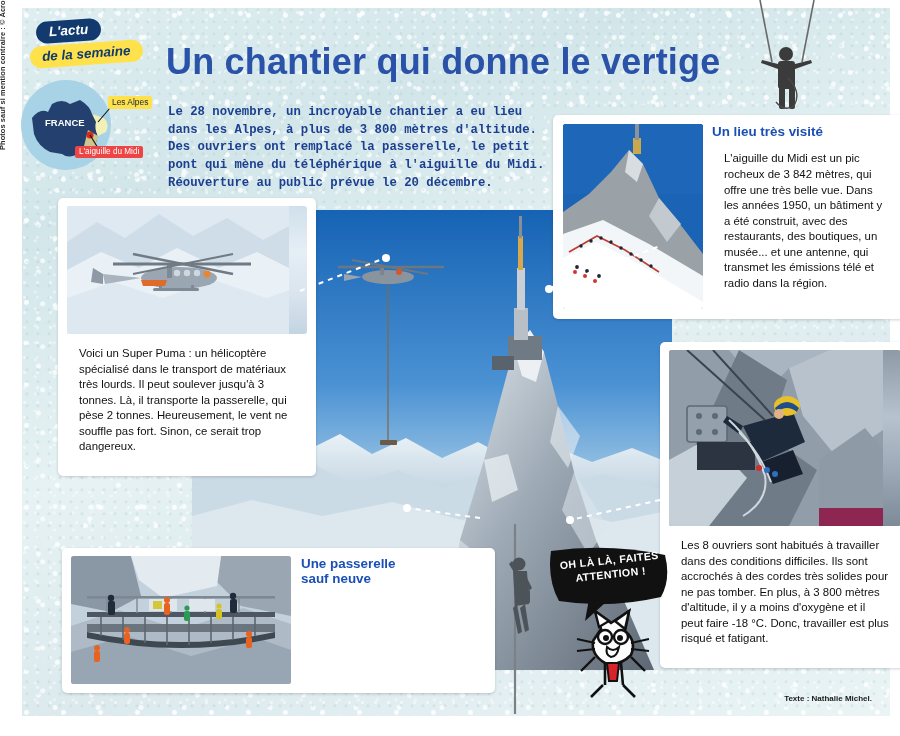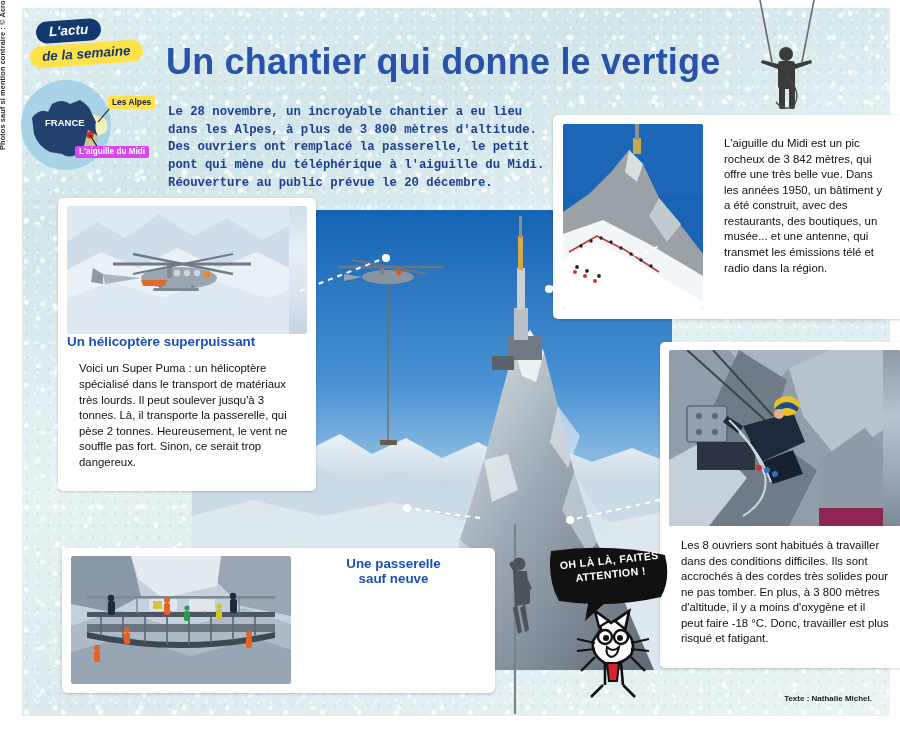--- a/index.html
+++ b/index.html
@@ -53,25 +53,25 @@
     display:inline-block;background:#ffe24b;color:#123a6e;
     font-size:13.5px;font-weight:bold;font-style:italic;
     padding:3px 12px 4px;border-radius:11px;
     transform:rotate(-4deg);margin-left:-6px;margin-top:1px;
   }
 
   
   .map{position:absolute;left:18px;top:78px;width:140px;height:95px;z-index:23;}
   .map svg{display:block;}
   .maptag{
-    position:absolute;font-size:8.4px;font-weight:bold;
+    position:absolute;font-size:8.4px;font-weight:normal;
     padding:1px 4px 2px;border-radius:2px;white-space:nowrap;text-align:right;
   }
   .maptag.alps{background:#ffe24b;color:#14213d;left:90px;top:18px;}
-  .maptag.aiguille{background:#d946ef;color:#fff;left:57px;top:68px;font-size:8.2px;}
+  .maptag.aiguille{background:#ef4444;color:#fff;left:57px;top:68px;font-size:8.2px;}
 
   
   .title{
     position:absolute;left:166px;top:44px;z-index:22;
     font-size:36px;font-weight:bold;color:#2a52a8;
     letter-spacing:.2px;line-height:1;white-space:nowrap;
   }
   .intro{
     position:absolute;left:168px;top:104px;width:380px;z-index:22;
     font-size:12.3px;font-weight:bold;color:#1c3f8f;line-height:1.44;font-family:Liberation Mono, monospace;
@@ -97,21 +97,21 @@
   .card h3{
     margin:0 0 2px;color:#1a4fb5;font-size:13.4px;font-weight:bold;line-height:1.15;
   }
   .card p{margin:12px;font-size:11.4px;color:#101010;line-height:1.365;}
 
   #card-heli{left:58px;top:198px;width:240px;padding:8px 9px 9px;}
   #card-heli .photo{height:128px;}
   #card-visit{left:553px;top:115px;width:336px;padding:9px 10px 10px;display:flex;gap:9px;}
   #card-visit .photo{width:140px;height:185px;flex:0 0 auto;}
   #card-visit .txt{flex:1;}
-  #card-pass{left:62px;top:548px;width:415px;padding:8px 9px 9px;display:flex;gap:10px;text-align:center;}
+  #card-pass{left:62px;top:548px;width:415px;padding:8px 9px 9px;display:flex;gap:10px;}
   #card-pass .photo{width:220px;height:128px;flex:0 0 auto;}
   #card-pass .txt{flex:1;}
   #card-work{left:660px;top:342px;width:232px;padding:8px 9px 9px;}
   #card-work .photo{height:176px;}
 
   
   .sc-heli{background:linear-gradient(#cfe0ec 0%,#e6eef5 35%,#d8e4ee 70%,#c3d4e2 100%);}
   .sc-peak{background:linear-gradient(#1d63b8 0%,#3d86cf 30%,#b9cfdd 52%,#e8eff4 74%,#dfe8ee 100%);}
   .sc-bridge{background:linear-gradient(#c9d6e0 0%,#b4c4d2 45%,#9fb1c1 100%);}
   .sc-rope{background:linear-gradient(#8e9aa6 0%,#b6c2cd 38%,#9aa8b6 70%,#7d8b99 100%);}
@@ -284,21 +284,20 @@
           <rect x="92" y="79" width="3" height="5" fill="#7e8a95"></rect>
           <rect x="124" y="79" width="3" height="5" fill="#7e8a95"></rect>
           <path d="M74 74 L100 74 L98 80 L76 80 Z" fill="#e06a2a"></path>
           <circle cx="140" cy="68" r="3.4" fill="#e8852f"></circle>
           <circle cx="120" cy="67" r="3.2" fill="#cfd8e0"></circle>
           <circle cx="130" cy="67" r="3.2" fill="#cfd8e0"></circle>
           <circle cx="110" cy="67" r="3.2" fill="#cfd8e0"></circle>
         </g>
       </svg>
     </div>
-    <h3>Un hélicoptère superpuissant</h3>
     <p>Voici un Super Puma : un hélicoptère spécialisé dans le transport de matériaux très lourds. Il peut soulever jusqu'à 3 tonnes. Là, il transporte la passerelle, qui pèse 2 tonnes. Heureusement, le vent ne souffle pas fort. Sinon, ce serait trop dangereux.</p>
   </div>
 
   <div class="card" id="card-visit">
     <div class="photo sc-peak">
       <svg width="140" height="185" viewBox="0 0 140 185">
         <rect width="140" height="185" fill="#1b63b4"></rect>
         <rect y="0" width="140" height="70" fill="#1d66b8"></rect>
         <path d="M0 88 L26 70 L48 48 L66 26 L80 40 L96 74 L120 104 L140 130 L140 185 L0 185 Z" fill="#9aa2a8"></path>
         <path d="M66 26 L80 40 L74 58 L62 48 Z" fill="#d8dde1"></path>
@@ -324,20 +323,21 @@
           <circle cx="14" cy="143" r="1.9"></circle>
         </g>
         <g fill="#d2362a">
           <circle cx="22" cy="152" r="2"></circle>
             <circle cx="32" cy="157" r="2"></circle>
             <circle cx="12" cy="148" r="2"></circle>
         </g>
       </svg>
     </div>
     <div class="txt">
+      <h3>Un lieu très visité</h3>
       <p>L'aiguille du Midi est un pic rocheux de 3 842 mètres, qui offre une très belle vue. Dans les années 1950, un bâtiment y a été construit, avec des restaurants, des boutiques, un musée... et une antenne, qui transmet les émissions télé et radio dans la région.</p>
     </div>
   </div>
 
   <div class="card" id="card-pass">
     <div class="photo sc-bridge">
       <svg width="220" height="128" viewBox="0 0 220 128">
         <rect width="220" height="128" fill="#c3d1dd"></rect>
         <path d="M0 0 L60 0 L70 40 L40 56 L0 48 Z" fill="#8a97a4"></path>
         <path d="M150 0 L220 0 L220 60 L170 50 L146 26 Z" fill="#9aa7b3"></path>

